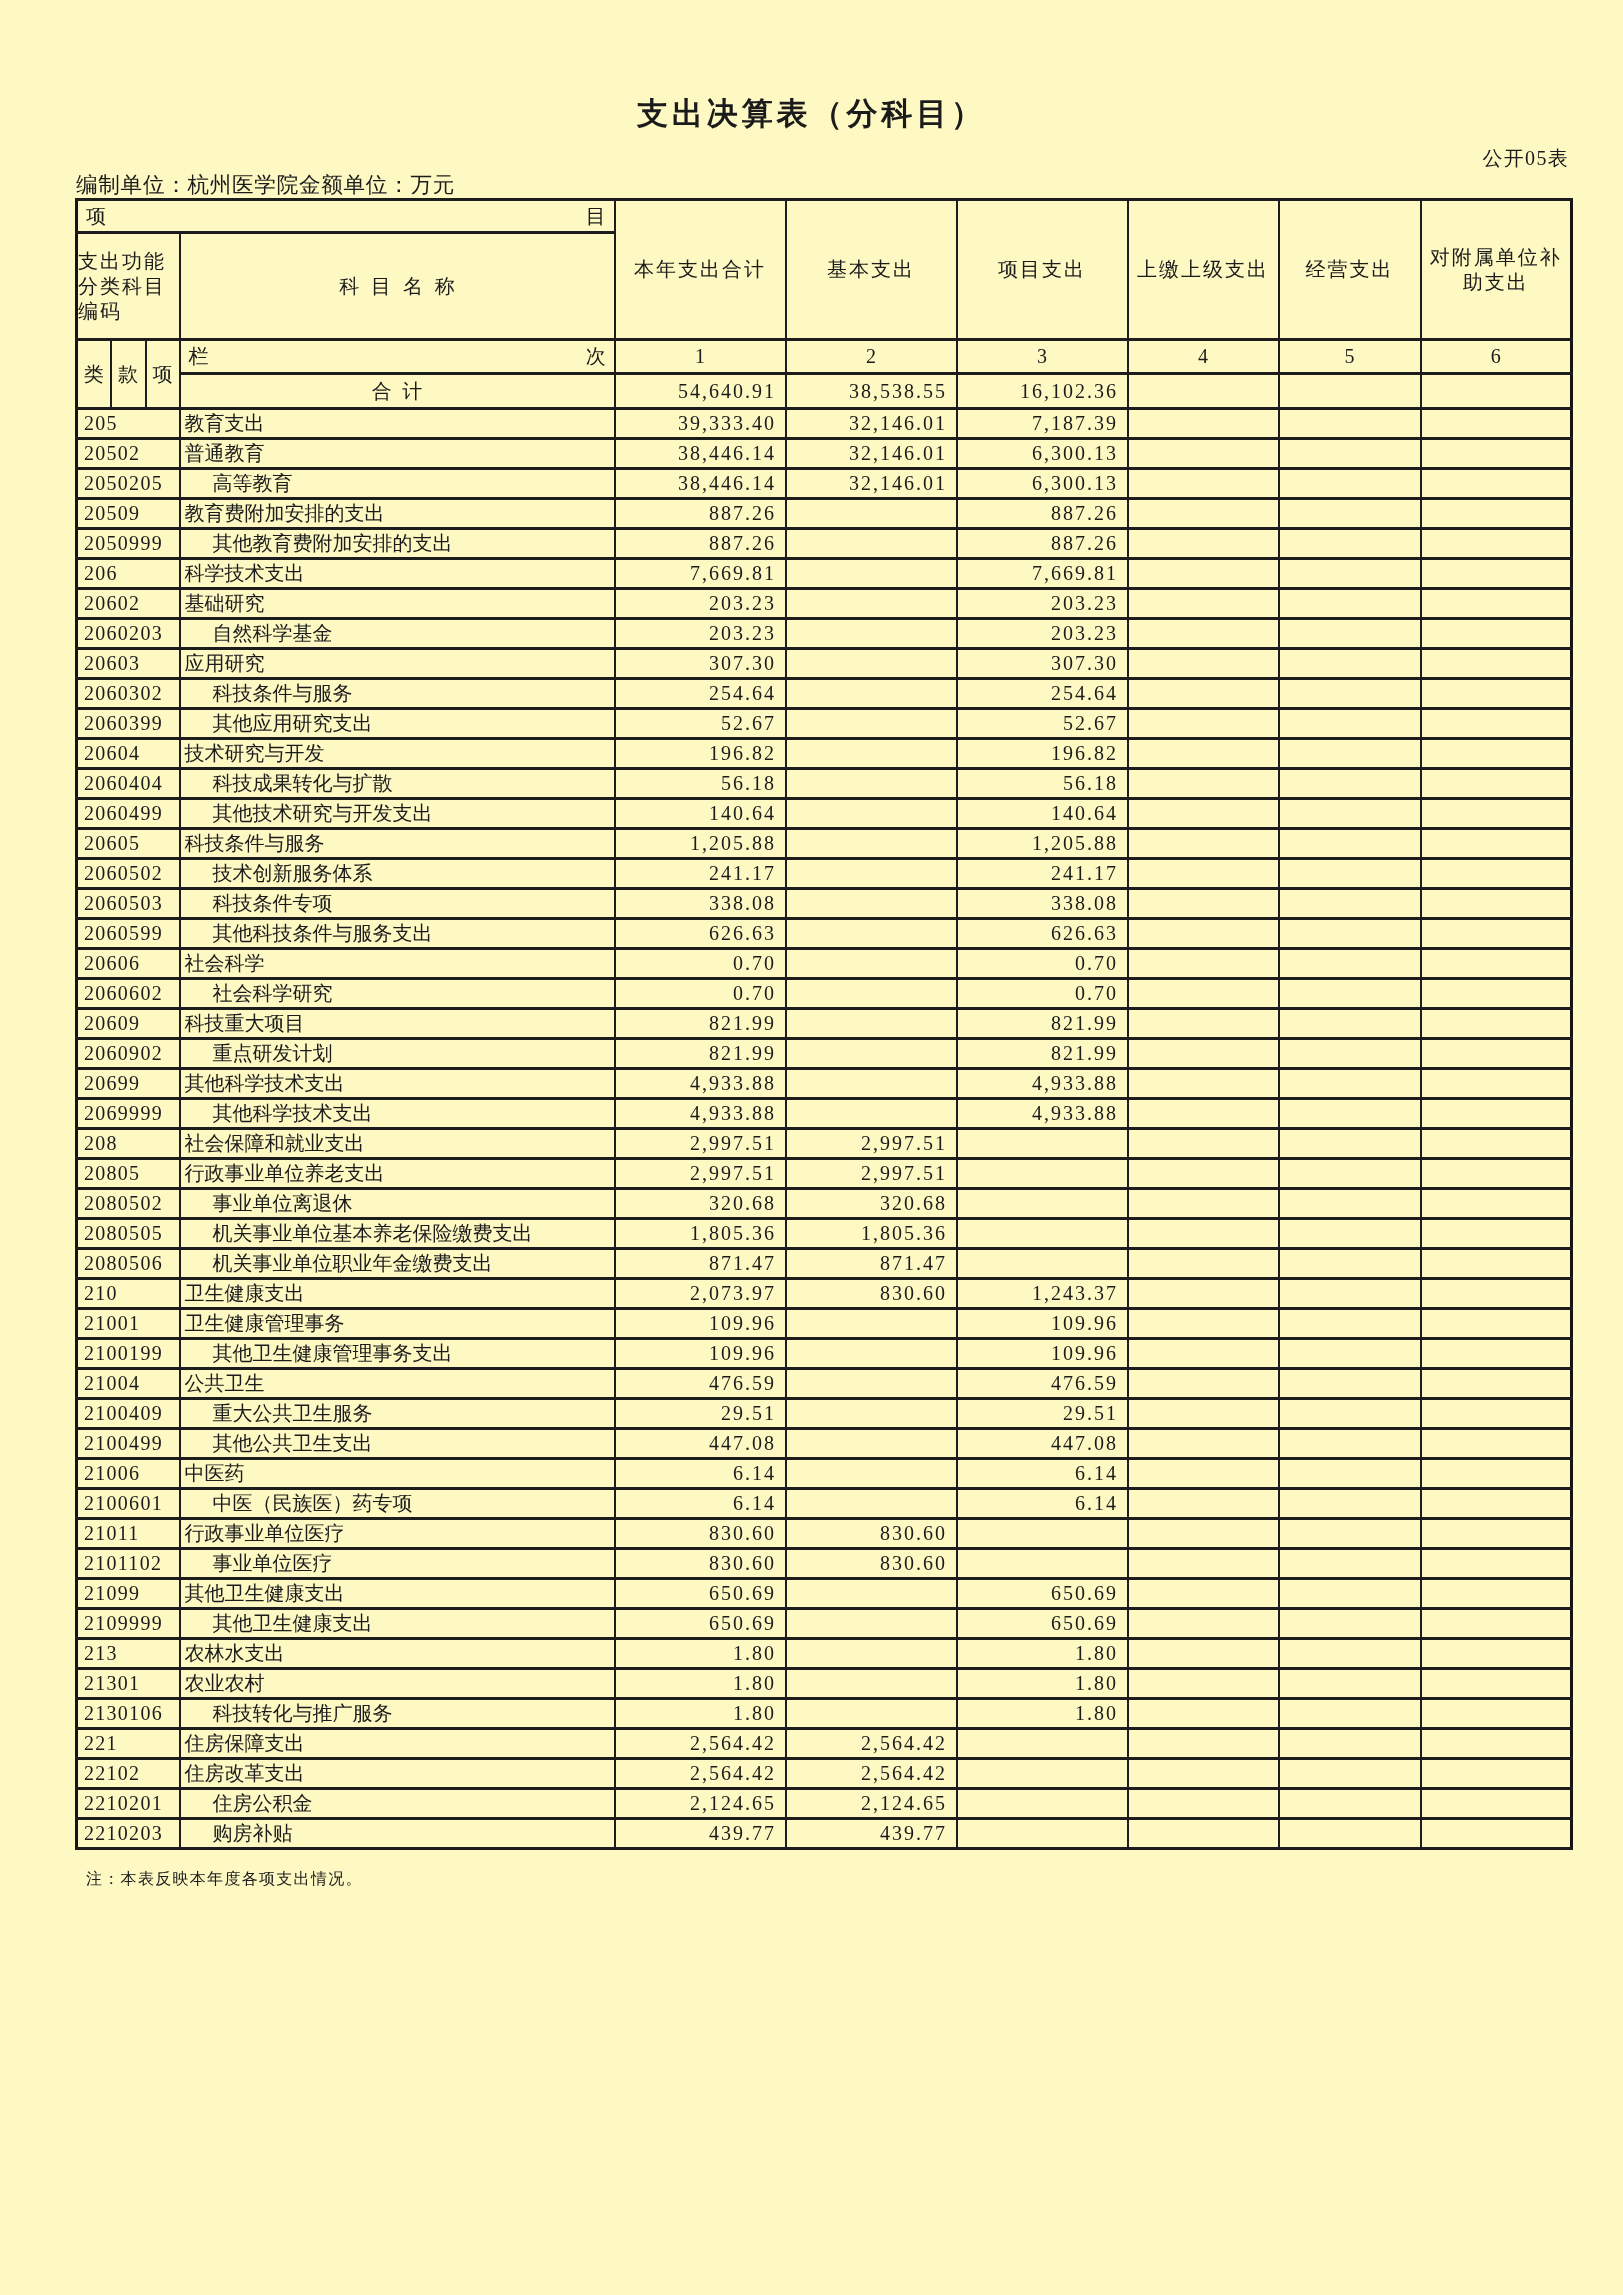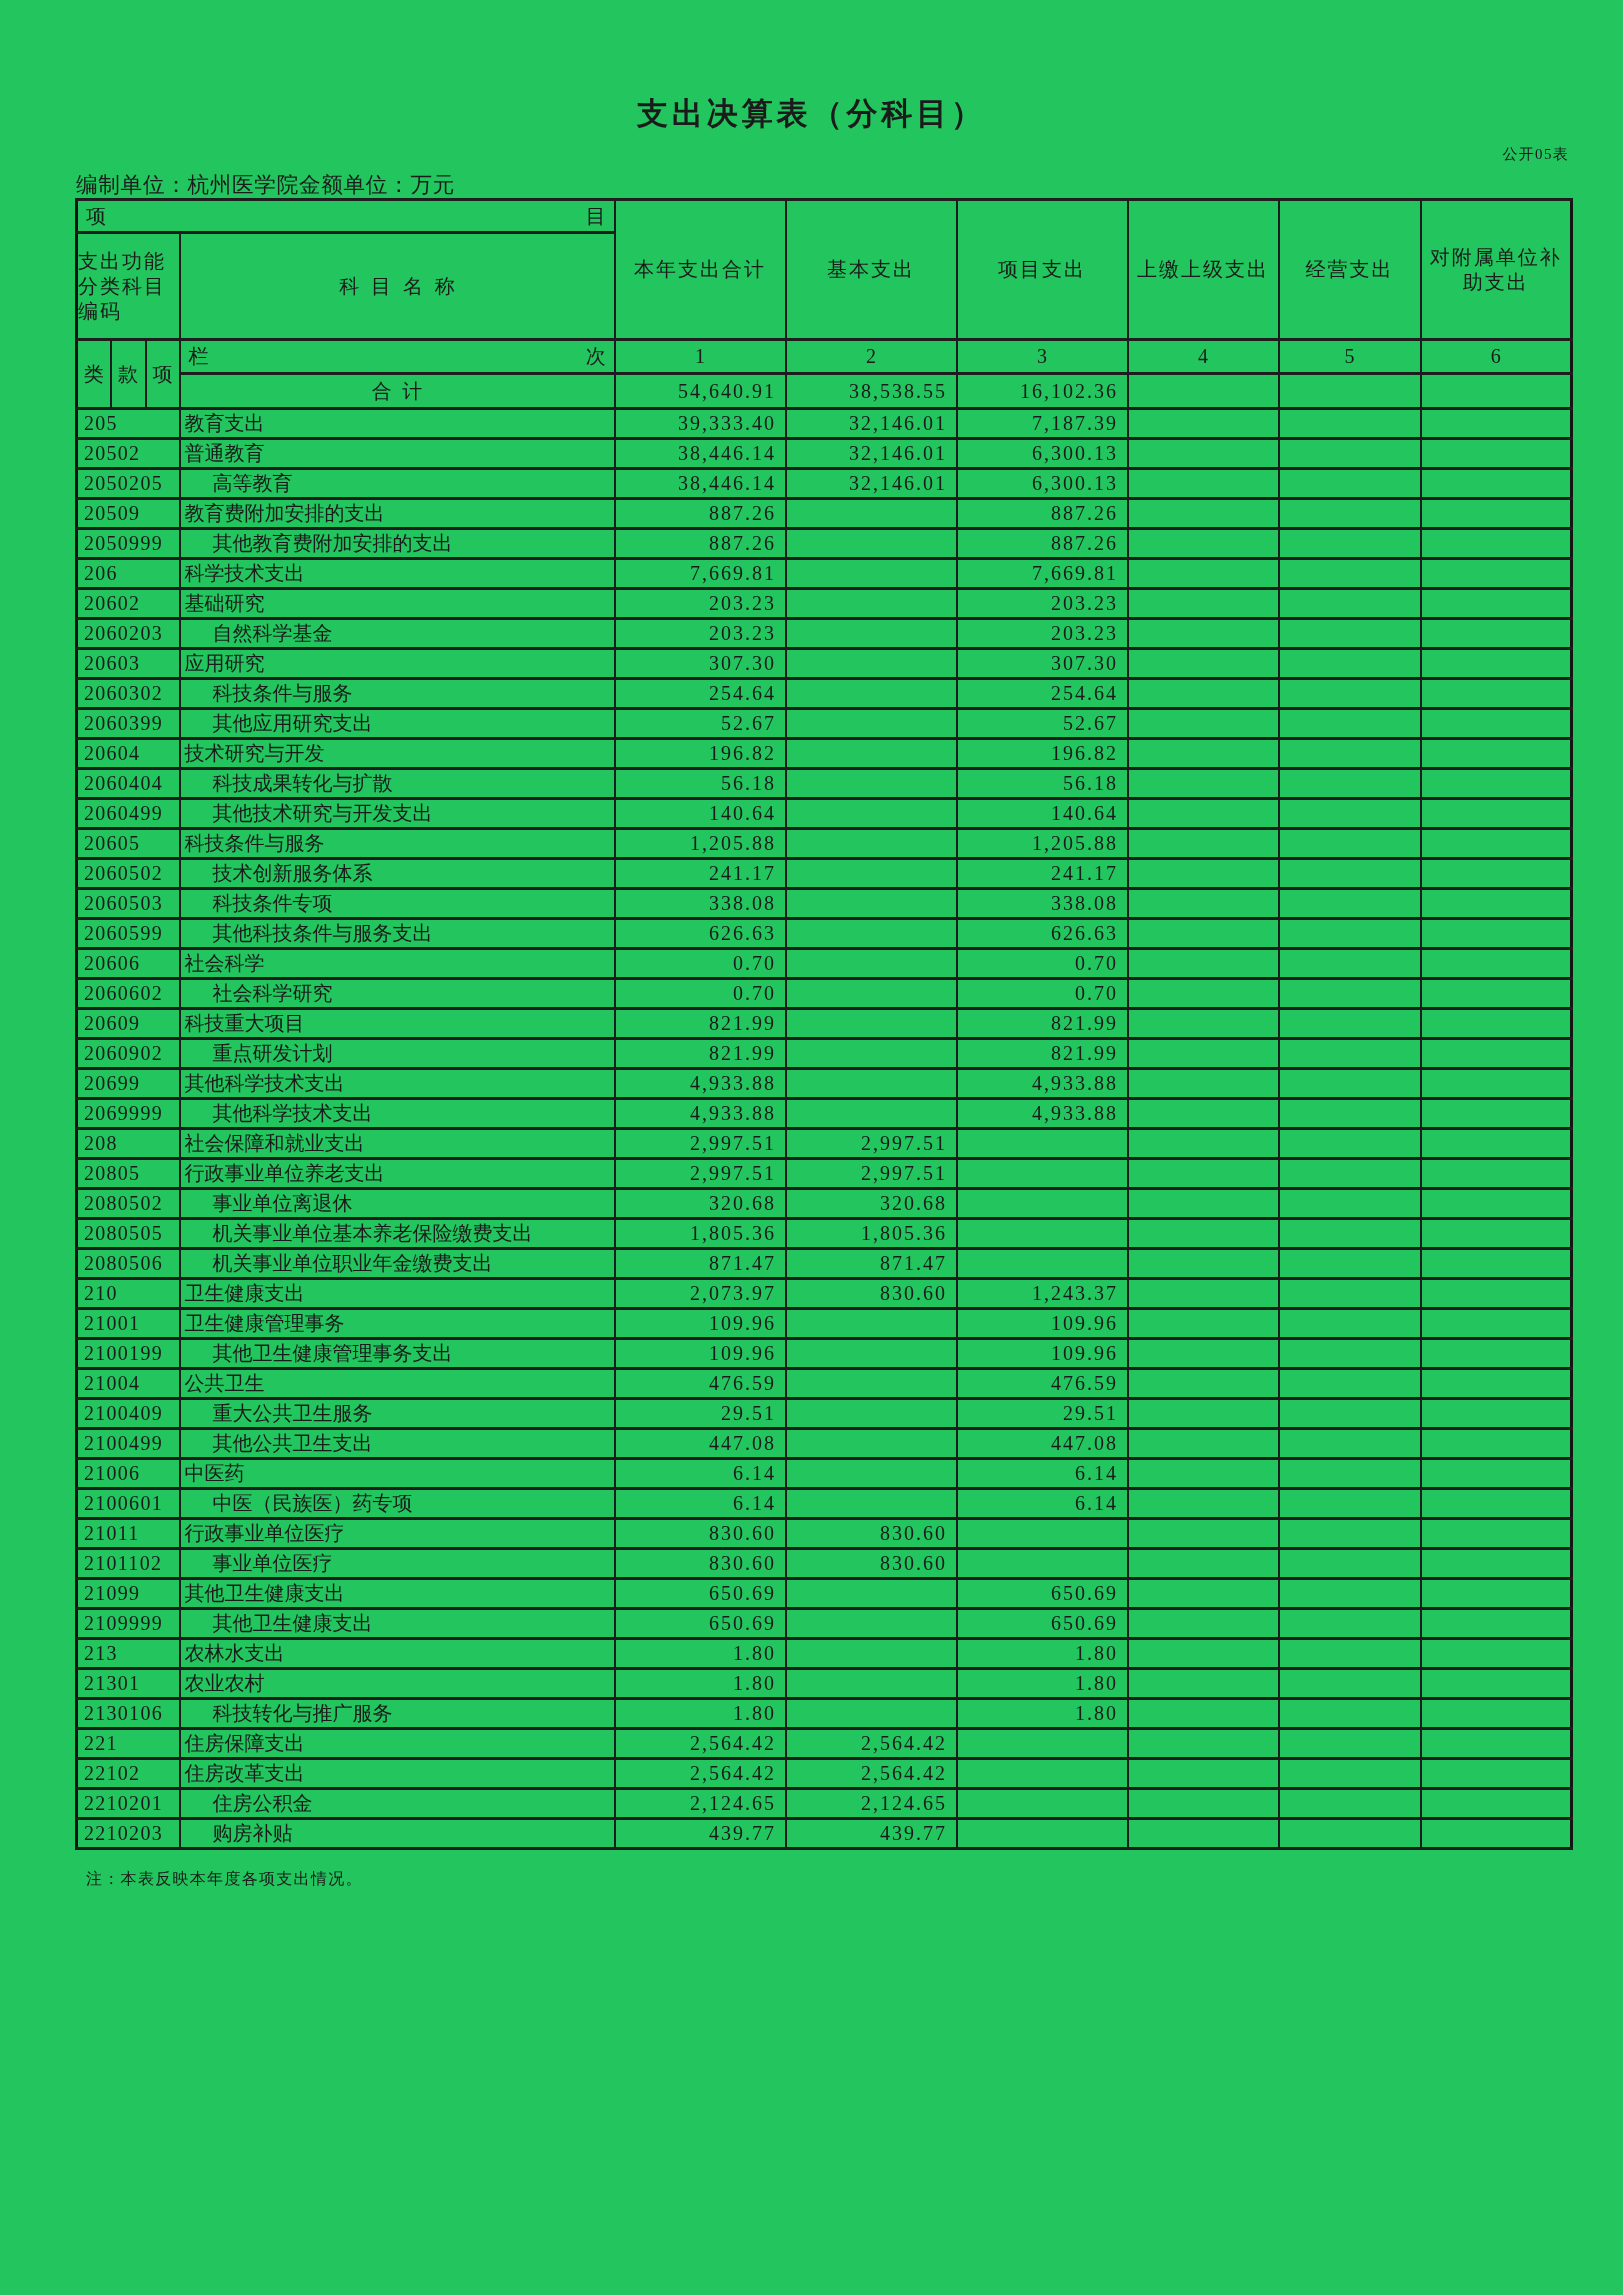--- a/index.html
+++ b/index.html
@@ -1,32 +1,32 @@
 <!DOCTYPE html>
 <html style="font-size:10.5px"><head>
 <meta charset="utf-8">
 <style>
   * { margin:0; padding:0; box-sizing:border-box; }
   html,body { background:#e8e8e6; }
   .sheet {
     position:relative;
     width:1623px; height:2295px;
     margin:0 auto;
-    background:#22c55e;
+    background:#fef9c3;
     color:#1b1b1b;
     font-family:"Liberation Serif","DejaVu Serif",serif;
   }
   .title {
     position:absolute; top:93px; left:0; width:100%;
     text-align:center;
     font-size:31px; font-weight:700; letter-spacing:3.9px;
   }
   .table-code {
     position:absolute; top:145px; right:54px;
-    font-size:15px; letter-spacing:1.3px;
+    font-size:20px; letter-spacing:1.3px;
   }
   .meta {
     position:absolute; top:170px; left:76px; right:54px;
     display:flex; justify-content:flex-start;
     font-size:21.6px; letter-spacing:0.7px;
   }
   table.main {
     position:absolute; top:198px; left:75px;
     width:1494px;
     border-collapse:collapse; table-layout:fixed;

